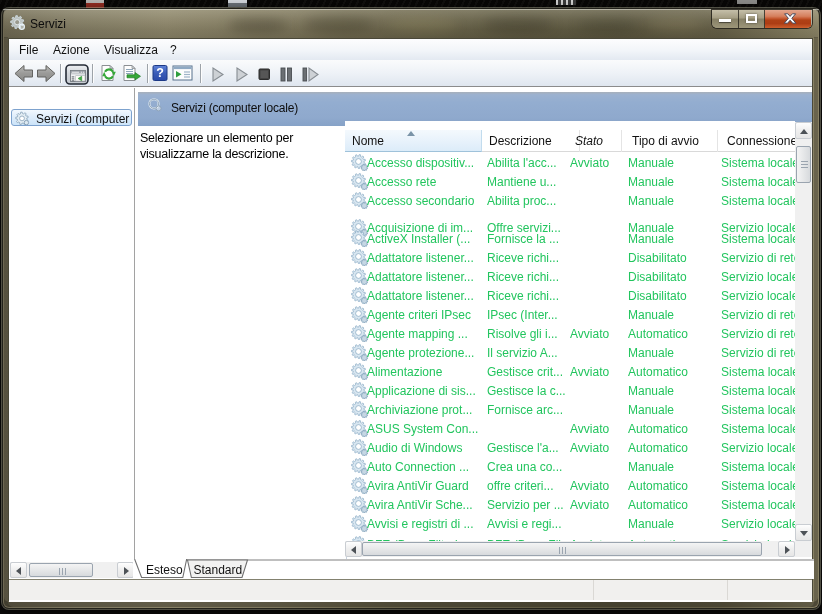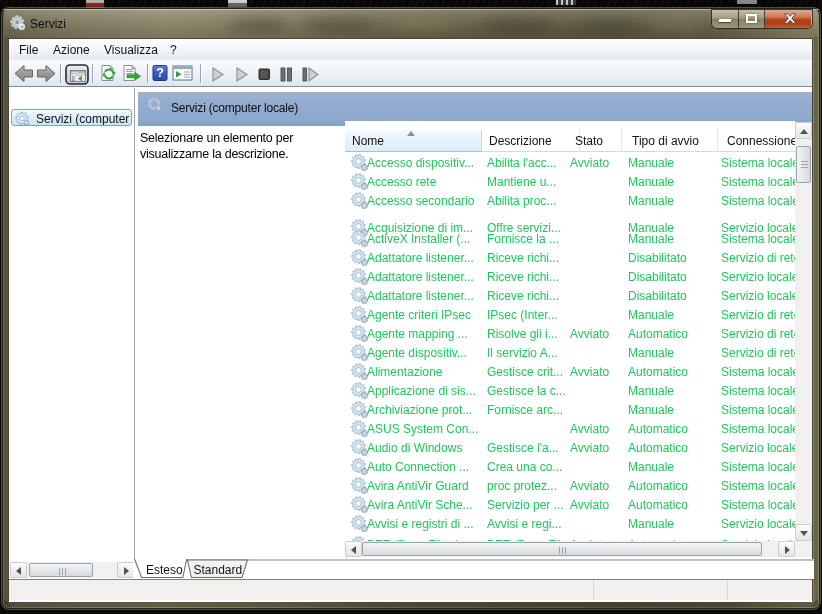--- a/index.html
+++ b/index.html
@@ -240,21 +240,21 @@
   </div>
   <div class="hdr">
     <div class="hcell hnome">
           <span>Nome</span>
           <div class="sortarrow"></div>
         </div>
     <div class="hcell" style="left:137px;width:98px;">
           <span>Descrizione</span>
         </div>
     <div class="hcell" style="left:224px;width:53px;">
-          <span style="left:6px;">Stato</span>
+          <span style="left:6px;font-style:italic;">Stato</span>
         </div>
     <div class="hcell" style="left:277px;width:96px;">
           <span style="left:10px;">Tipo di avvio</span>
         </div>
     <div class="hcell" style="left:373px;width:77px;border-right:none;">
           <span style="left:9px;">Connessione</span>
         </div>
   </div>
   <div style="position:absolute;left:345px;top:152px;width:450px;height:389px;overflow:hidden;">
     <div style="position:absolute;left:-345px;top:-152px;width:822px;height:614px;">
@@ -377,21 +377,21 @@
             <span class="cs">Avviato</span>
             <span class="ct">Automatico</span>
             <span class="cc">Servizio di rete</span>
           </div>
 <div class="lrow" style="top:343px">
 <svg class="gicon" viewBox="0 0 17 17" width="17" height="17">
               <path d="M14.28,9.23 L13.80,10.54 L12.14,10.26 L11.50,11.12 L12.27,12.62 L11.16,13.47 L9.92,12.33 L8.91,12.71 L8.74,14.39 L7.35,14.50 L6.92,12.87 L5.87,12.65 L4.82,13.97 L3.59,13.31 L4.11,11.70 L3.34,10.95 L1.75,11.49 L1.07,10.27 L2.38,9.20 L2.14,8.15 L0.50,7.75 L0.59,6.35 L2.27,6.16 L2.64,5.15 L1.48,3.93 L2.31,2.80 L3.82,3.55 L4.68,2.90 L4.37,1.24 L5.67,0.74 L6.54,2.19 L7.62,2.10 L8.25,0.54 L9.62,0.83 L9.57,2.51 L10.52,3.02 L11.89,2.05 L12.89,3.03 L11.94,4.42 L12.46,5.36 L14.14,5.29 L14.45,6.65 L12.90,7.31 L12.83,8.38 Z" fill="#d9e7f1" stroke="#8aabc4" stroke-width="0.7"></path>
               <circle cx="7.5" cy="7.5" r="2.9" fill="#ffffff" stroke="#8aabc4" stroke-width="0.8"></circle>
               <path d="M16.78,13.94 L16.60,14.75 L15.65,14.69 L15.32,15.20 L15.77,16.03 L15.11,16.54 L14.43,15.88 L13.85,16.06 L13.65,16.99 L12.83,16.95 L12.72,16.01 L12.16,15.77 L11.41,16.36 L10.81,15.80 L11.33,15.01 L11.05,14.47 L10.10,14.44 L10.00,13.62 L10.91,13.35 L11.05,12.76 L10.34,12.12 L10.79,11.43 L11.65,11.81 L12.14,11.44 L12.00,10.50 L12.79,10.25 L13.21,11.11 L13.82,11.14 L14.32,10.33 L15.09,10.65 L14.86,11.57 L15.31,11.98 L16.21,11.69 L16.59,12.42 L15.82,12.98 L15.90,13.59 Z" fill="#c6d7e4" stroke="#7e9fb8" stroke-width="0.7"></path>
             </svg>
-<span class="cn">Agente dispositiv...</span>
+<span class="cn">Agente protezione...</span>
             <span class="cd">Il servizio A...</span>
             <span class="cs"></span>
             <span class="ct">Manuale</span>
             <span class="cc">Servizio di rete</span>
           </div>
 <div class="lrow" style="top:362px">
 <svg class="gicon" viewBox="0 0 17 17" width="17" height="17">
               <path d="M14.28,9.23 L13.80,10.54 L12.14,10.26 L11.50,11.12 L12.27,12.62 L11.16,13.47 L9.92,12.33 L8.91,12.71 L8.74,14.39 L7.35,14.50 L6.92,12.87 L5.87,12.65 L4.82,13.97 L3.59,13.31 L4.11,11.70 L3.34,10.95 L1.75,11.49 L1.07,10.27 L2.38,9.20 L2.14,8.15 L0.50,7.75 L0.59,6.35 L2.27,6.16 L2.64,5.15 L1.48,3.93 L2.31,2.80 L3.82,3.55 L4.68,2.90 L4.37,1.24 L5.67,0.74 L6.54,2.19 L7.62,2.10 L8.25,0.54 L9.62,0.83 L9.57,2.51 L10.52,3.02 L11.89,2.05 L12.89,3.03 L11.94,4.42 L12.46,5.36 L14.14,5.29 L14.45,6.65 L12.90,7.31 L12.83,8.38 Z" fill="#d9e7f1" stroke="#8aabc4" stroke-width="0.7"></path>
               <circle cx="7.5" cy="7.5" r="2.9" fill="#ffffff" stroke="#8aabc4" stroke-width="0.8"></circle>
               <path d="M16.78,13.94 L16.60,14.75 L15.65,14.69 L15.32,15.20 L15.77,16.03 L15.11,16.54 L14.43,15.88 L13.85,16.06 L13.65,16.99 L12.83,16.95 L12.72,16.01 L12.16,15.77 L11.41,16.36 L10.81,15.80 L11.33,15.01 L11.05,14.47 L10.10,14.44 L10.00,13.62 L10.91,13.35 L11.05,12.76 L10.34,12.12 L10.79,11.43 L11.65,11.81 L12.14,11.44 L12.00,10.50 L12.79,10.25 L13.21,11.11 L13.82,11.14 L14.32,10.33 L15.09,10.65 L14.86,11.57 L15.31,11.98 L16.21,11.69 L16.59,12.42 L15.82,12.98 L15.90,13.59 Z" fill="#c6d7e4" stroke="#7e9fb8" stroke-width="0.7"></path>
@@ -462,21 +462,21 @@
             <span class="ct">Manuale</span>
             <span class="cc">Sistema locale</span>
           </div>
 <div class="lrow" style="top:476px">
 <svg class="gicon" viewBox="0 0 17 17" width="17" height="17">
               <path d="M14.28,9.23 L13.80,10.54 L12.14,10.26 L11.50,11.12 L12.27,12.62 L11.16,13.47 L9.92,12.33 L8.91,12.71 L8.74,14.39 L7.35,14.50 L6.92,12.87 L5.87,12.65 L4.82,13.97 L3.59,13.31 L4.11,11.70 L3.34,10.95 L1.75,11.49 L1.07,10.27 L2.38,9.20 L2.14,8.15 L0.50,7.75 L0.59,6.35 L2.27,6.16 L2.64,5.15 L1.48,3.93 L2.31,2.80 L3.82,3.55 L4.68,2.90 L4.37,1.24 L5.67,0.74 L6.54,2.19 L7.62,2.10 L8.25,0.54 L9.62,0.83 L9.57,2.51 L10.52,3.02 L11.89,2.05 L12.89,3.03 L11.94,4.42 L12.46,5.36 L14.14,5.29 L14.45,6.65 L12.90,7.31 L12.83,8.38 Z" fill="#d9e7f1" stroke="#8aabc4" stroke-width="0.7"></path>
               <circle cx="7.5" cy="7.5" r="2.9" fill="#ffffff" stroke="#8aabc4" stroke-width="0.8"></circle>
               <path d="M16.78,13.94 L16.60,14.75 L15.65,14.69 L15.32,15.20 L15.77,16.03 L15.11,16.54 L14.43,15.88 L13.85,16.06 L13.65,16.99 L12.83,16.95 L12.72,16.01 L12.16,15.77 L11.41,16.36 L10.81,15.80 L11.33,15.01 L11.05,14.47 L10.10,14.44 L10.00,13.62 L10.91,13.35 L11.05,12.76 L10.34,12.12 L10.79,11.43 L11.65,11.81 L12.14,11.44 L12.00,10.50 L12.79,10.25 L13.21,11.11 L13.82,11.14 L14.32,10.33 L15.09,10.65 L14.86,11.57 L15.31,11.98 L16.21,11.69 L16.59,12.42 L15.82,12.98 L15.90,13.59 Z" fill="#c6d7e4" stroke="#7e9fb8" stroke-width="0.7"></path>
             </svg>
 <span class="cn">Avira AntiVir Guard</span>
-            <span class="cd">proc protez...</span>
+            <span class="cd">offre criteri...</span>
             <span class="cs">Avviato</span>
             <span class="ct">Automatico</span>
             <span class="cc">Sistema locale</span>
           </div>
 <div class="lrow" style="top:495px">
 <svg class="gicon" viewBox="0 0 17 17" width="17" height="17">
               <path d="M14.28,9.23 L13.80,10.54 L12.14,10.26 L11.50,11.12 L12.27,12.62 L11.16,13.47 L9.92,12.33 L8.91,12.71 L8.74,14.39 L7.35,14.50 L6.92,12.87 L5.87,12.65 L4.82,13.97 L3.59,13.31 L4.11,11.70 L3.34,10.95 L1.75,11.49 L1.07,10.27 L2.38,9.20 L2.14,8.15 L0.50,7.75 L0.59,6.35 L2.27,6.16 L2.64,5.15 L1.48,3.93 L2.31,2.80 L3.82,3.55 L4.68,2.90 L4.37,1.24 L5.67,0.74 L6.54,2.19 L7.62,2.10 L8.25,0.54 L9.62,0.83 L9.57,2.51 L10.52,3.02 L11.89,2.05 L12.89,3.03 L11.94,4.42 L12.46,5.36 L14.14,5.29 L14.45,6.65 L12.90,7.31 L12.83,8.38 Z" fill="#d9e7f1" stroke="#8aabc4" stroke-width="0.7"></path>
               <circle cx="7.5" cy="7.5" r="2.9" fill="#ffffff" stroke="#8aabc4" stroke-width="0.8"></circle>
               <path d="M16.78,13.94 L16.60,14.75 L15.65,14.69 L15.32,15.20 L15.77,16.03 L15.11,16.54 L14.43,15.88 L13.85,16.06 L13.65,16.99 L12.83,16.95 L12.72,16.01 L12.16,15.77 L11.41,16.36 L10.81,15.80 L11.33,15.01 L11.05,14.47 L10.10,14.44 L10.00,13.62 L10.91,13.35 L11.05,12.76 L10.34,12.12 L10.79,11.43 L11.65,11.81 L12.14,11.44 L12.00,10.50 L12.79,10.25 L13.21,11.11 L13.82,11.14 L14.32,10.33 L15.09,10.65 L14.86,11.57 L15.31,11.98 L16.21,11.69 L16.59,12.42 L15.82,12.98 L15.90,13.59 Z" fill="#c6d7e4" stroke="#7e9fb8" stroke-width="0.7"></path>
             </svg>

